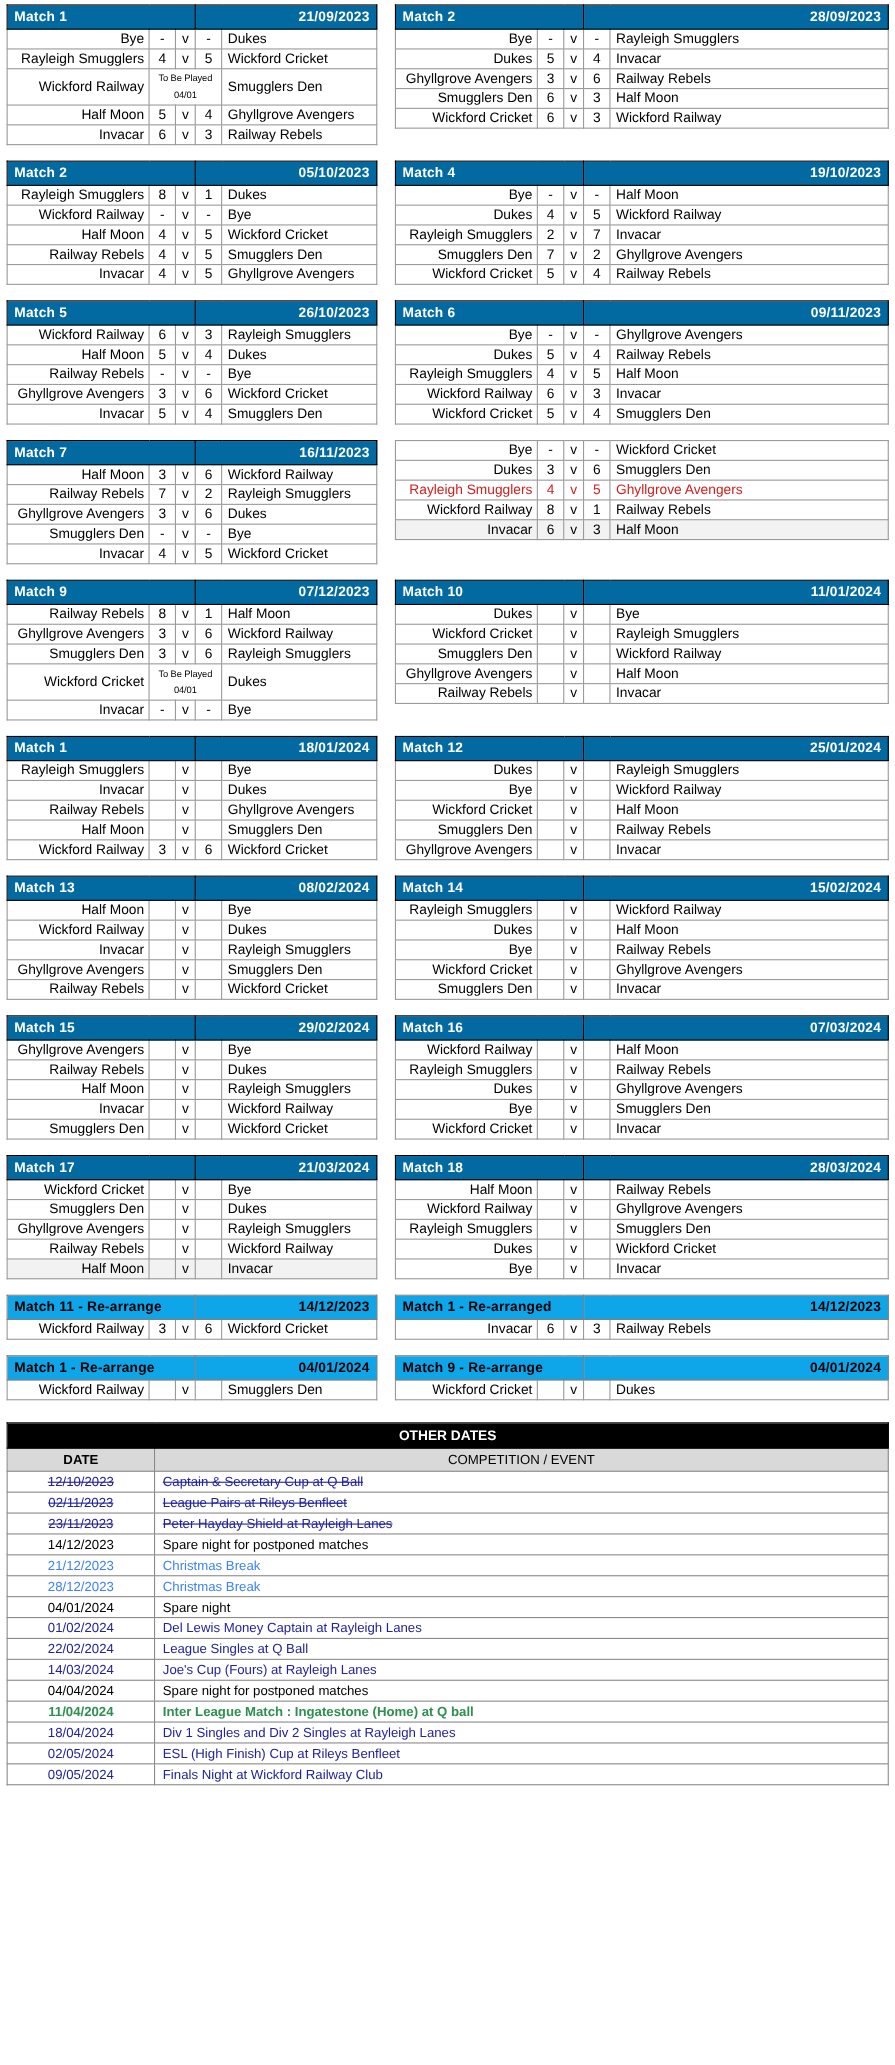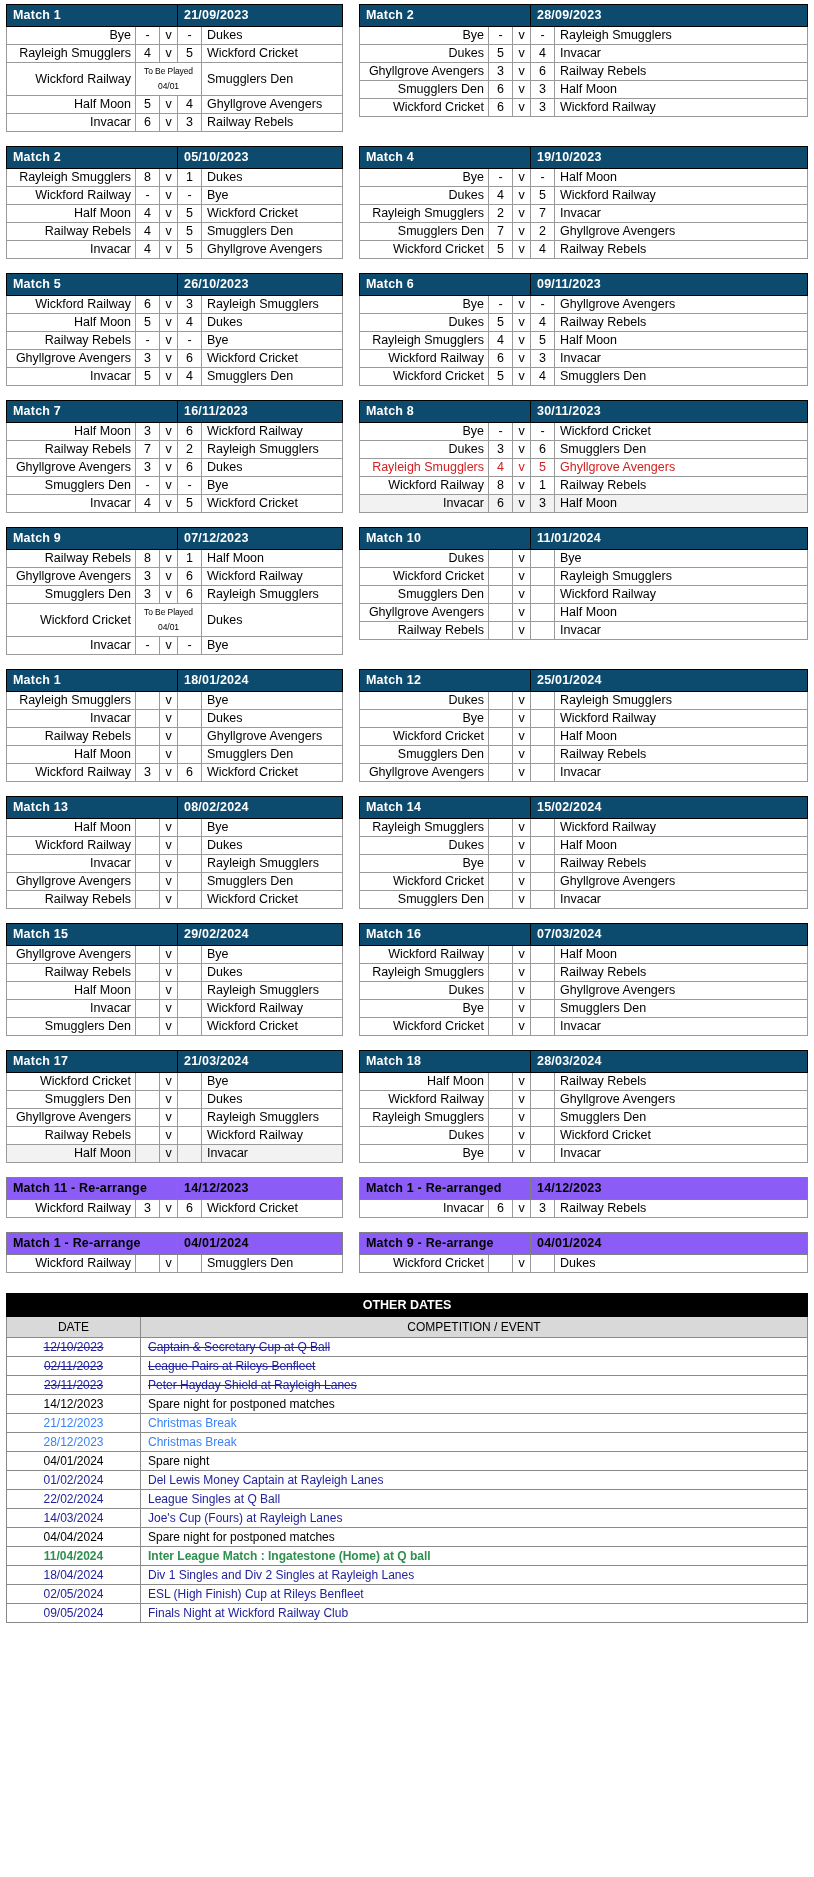--- a/index.html
+++ b/index.html
@@ -26,35 +26,35 @@
 
   table.fixture {
     width: 100%;
     border-collapse: collapse;
     table-layout: fixed;
     border: 1px solid #9a9a9a;
   }
   table.fixture td { border: 1px solid #9a9a9a; }
 
   .hdr td {
-    background: #0c4a6e;
+    background: #0369a1;
     color: #ffffff;
     font-size: 12.5px;
     font-weight: bold;
     padding: 3px 6px 4px 6px;
     border: 1px solid #000 !important;
     letter-spacing: 0.2px;
   }
   .hdr.grey td {
-    background: #8b5cf6;
+    background: #0ea5e9;
     color: #000000;
     border: 1px solid #808080 !important;
   }
   .hdr .h-left { text-align: left; }
-  .hdr .h-right { text-align: left; }
+  .hdr .h-right { text-align: right; }
 
   tr.row td {
     font-size: 12.5px;
     height: 18px;
     padding: 1px 4px;
     background: #ffffff;
     line-height: 15px;
   }
   tr.row.shade td { background: #f2f2f2; }
   tr.row td.home  { text-align: right; width: 129px; white-space: nowrap; }
@@ -81,21 +81,21 @@
     background: #000; color: #fff;
     text-align: center; font-weight: bold;
     font-size: 12.5px; padding: 4px;
     border: 1px solid #000 !important;
   }
   table.other tr.colhead td {
     background: #d9d9d9; color: #000;
     text-align: center; font-size: 12px;
     padding: 3px 4px;
   }
-  table.other tr.colhead td.c-date { width: 134px; }
+  table.other tr.colhead td.c-date { width: 134px; font-weight: bold; }
   table.other tr.ev td {
     font-size: 12px; padding: 2px 4px; height: 19px;
     background: #fff;
   }
   table.other tr.ev td.d { text-align: center; width: 134px; }
   table.other tr.ev td.e { text-align: left; padding-left: 7px; }
   .c-blue  { color: #22229e; }
   .c-red   { color: #3b82f6; }
   .c-green { color: #2f8f4f; font-weight: bold; }
   .c-black { color: #000000; }
@@ -471,24 +471,20 @@
       <div class="cell">
         <table class="fixture">
           <colgroup>
             <col style="width:129px">
             <col style="width:24px">
             <col style="width:18px">
             <col style="width:24px">
             <col>
           </colgroup>
           <tbody>
-            <tr class="hdr">
-              <td colspan="3" class="h-left">Match  8</td>
-              <td colspan="2" class="h-right">30/11/2023</td>
-            </tr>
             <tr class="row">
               <td class="home">Bye</td>
               <td class="sh">-</td>
               <td class="vs">v</td>
               <td class="sa">-</td>
               <td class="away">Wickford Cricket</td>
             </tr>
             <tr class="row">
               <td class="home">Dukes</td>
               <td class="sh">3</td>

